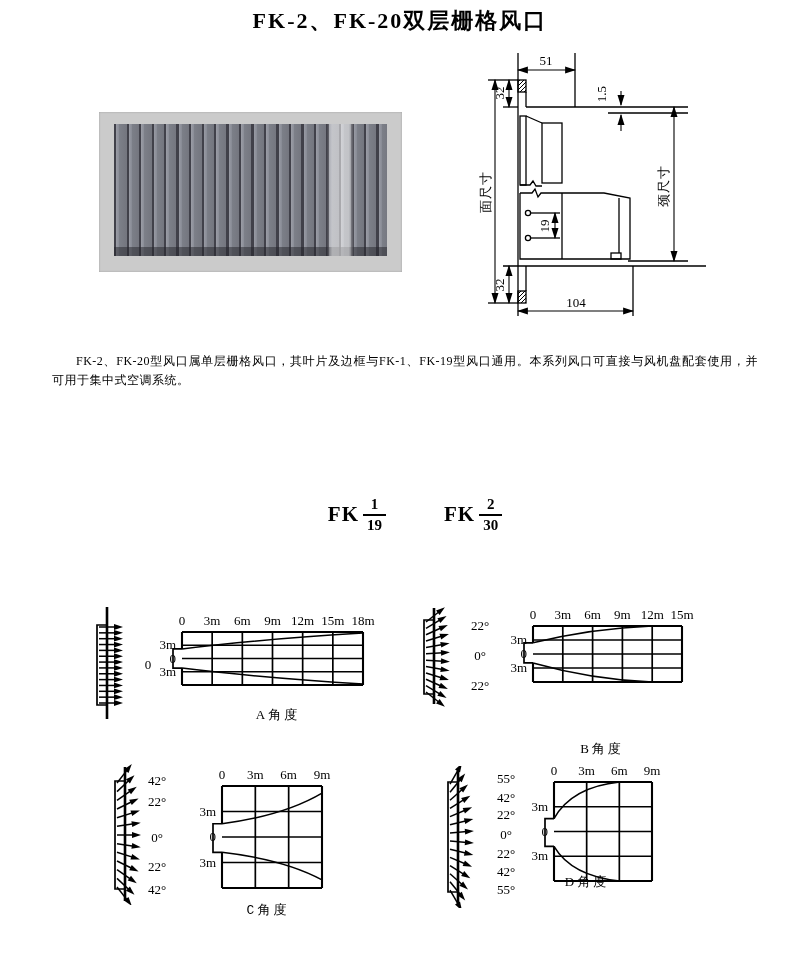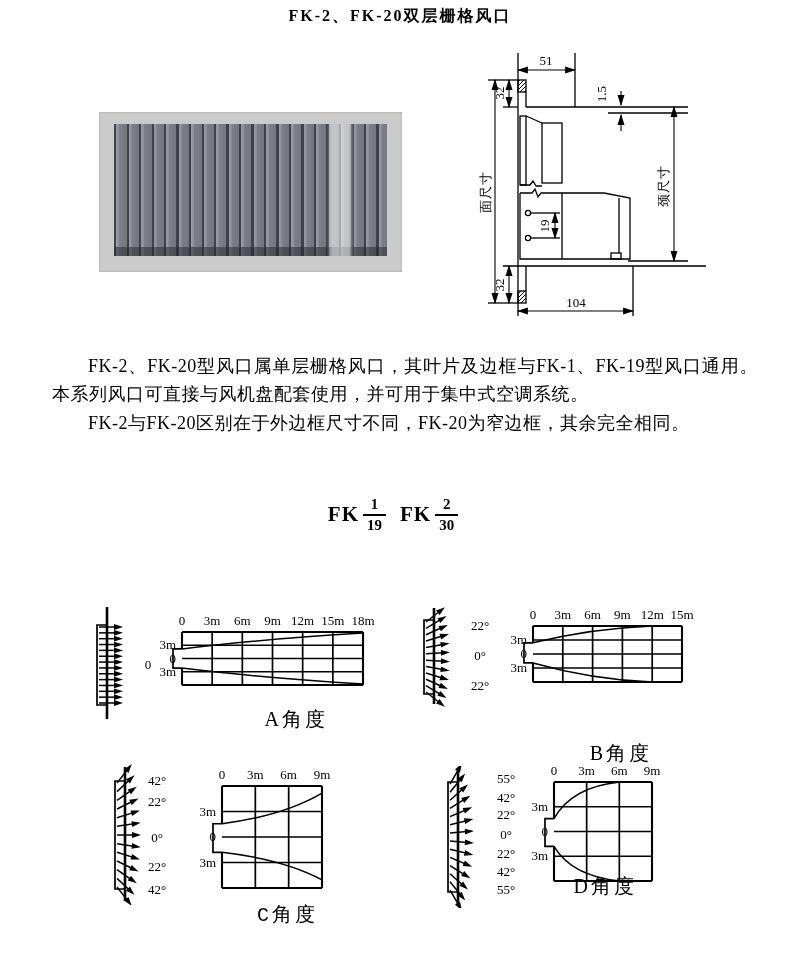--- a/index.html
+++ b/index.html
@@ -1,42 +1,42 @@
 <!DOCTYPE html>
 <html><head>
 <meta charset="utf-8">
 <style>
   html,body{margin:0;padding:0;background:#fff;}
   body{width:800px;height:964px;position:relative;overflow:hidden;
        font-family:"Liberation Serif", serif;color:#000;}
   .abs{position:absolute;}
-  .page-title{top:6px;left:0;width:800px;text-align:center;font-size:16px;
+  .page-title{top:6px;left:0;width:800px;text-align:center;font-size:22px;
        font-weight:bold;letter-spacing:2px;}
   .photo{left:99px;top:112px;width:303px;height:160px;background:#cbcbcb;
        box-shadow:0 0 2px rgba(0,0,0,.25) inset;}
   .slats{position:absolute;left:15px;right:15px;top:12px;bottom:16px;
        background:repeating-linear-gradient(90deg,
           #41414a 0px,#41414a 2px,#9b9da6 2px,#8a8d97 5px,
           #7d8089 5px,#74767f 12.5px);}
   .slats::before{content:"";position:absolute;left:0;right:0;bottom:0;height:9px;
        background:rgba(35,35,42,.5);}
   .slats::after{content:"";position:absolute;top:0;bottom:0;left:0;right:0;
        background:linear-gradient(90deg,rgba(255,255,255,0) 0 78%,
           rgba(255,255,255,.55) 80% 86%,rgba(255,255,255,0) 88%);}
-  .bodytext{left:52px;top:352px;width:706px;font-size:18px;line-height:1.57;
+  .bodytext{left:52px;top:352px;width:706px;font-size:12px;line-height:1.57;
        text-align:justify;letter-spacing:.5px;}
   .bodytext p{margin:0;text-indent:2em;}
   .section-heading{top:496px;left:0;width:800px;text-align:center;
        font-size:21px;font-weight:bold;white-space:nowrap;}
-  .fk{letter-spacing:1px;}
+  .fk{letter-spacing:1px;margin-left:44px;}
   .frac{display:inline-block;vertical-align:middle;text-align:center;
        font-size:15px;line-height:1.1;font-weight:bold;margin:0 14px 4px 4px;}
   .frac .num{display:block;border-bottom:2px solid #000;padding:0 4px 1px;}
   .frac .den{display:block;padding:1px 4px 0;}
-  .caption{position:absolute;text-align:right;font-size:20px;letter-spacing:3px;}
+  .caption{position:absolute;text-align:center;font-size:13px;letter-spacing:3px;}
   svg text{font-family:"Liberation Serif", serif;fill:#000;}
   .tick{font-size:13px;}
   .dimnum{font-size:13px;}
   .dimcn{font-size:13px;letter-spacing:1px;}
 </style>
 </head>
 <body>
 
 <div class="abs page-title">FK-2、FK-20双层栅格风口</div>
 
@@ -103,21 +103,20 @@
   <text class="dimnum" x="128" y="44" text-anchor="middle" transform="rotate(-90 128 44)">1.5</text>
   <text class="dimnum" x="71" y="176" text-anchor="middle" transform="rotate(-90 71 176)">19</text>
   <text class="dimnum" x="26" y="235" text-anchor="middle" transform="rotate(-90 26 235)">32</text>
   <text class="dimnum" x="98" y="257" text-anchor="middle">104</text>
   <text class="dimcn" x="12" y="142" text-anchor="middle" transform="rotate(-90 12 142)">面尺寸</text>
   <text class="dimcn" x="190" y="136" text-anchor="middle" transform="rotate(-90 190 136)">颈尺寸</text>
 </svg>
 
 <div class="abs bodytext">
   <p>FK-2、FK-20型风口属单层栅格风口，其叶片及边框与FK-1、FK-19型风口通用。本系列风口可直接与风机盘配套使用，并可用于集中式空调系统。</p>
-  <p>FK-2与FK-20区别在于外边框尺寸不同，FK-20为窄边框，其余完全相同。</p>
 </div>
 
 <div class="abs section-heading">
   <span class="fk">FK</span><span class="frac"><span class="num">1</span><span class="den">19</span></span><span class="fk">FK</span><span class="frac"><span class="num">2</span><span class="den">30</span></span>
 </div>
 
 <div id="charts" class="abs" style="left:0;top:0;width:800px;height:964px;">
     <svg width="72" height="120" viewBox="0 0 72 120" style="position:absolute;left:85px;top:603px">
       <line x1="22" y1="4" x2="22" y2="116" stroke="#000" stroke-width="2.6"></line>
       <path d="M22,22 H12 V102 H22" fill="none" stroke="#000" stroke-width="1.7"></path>

